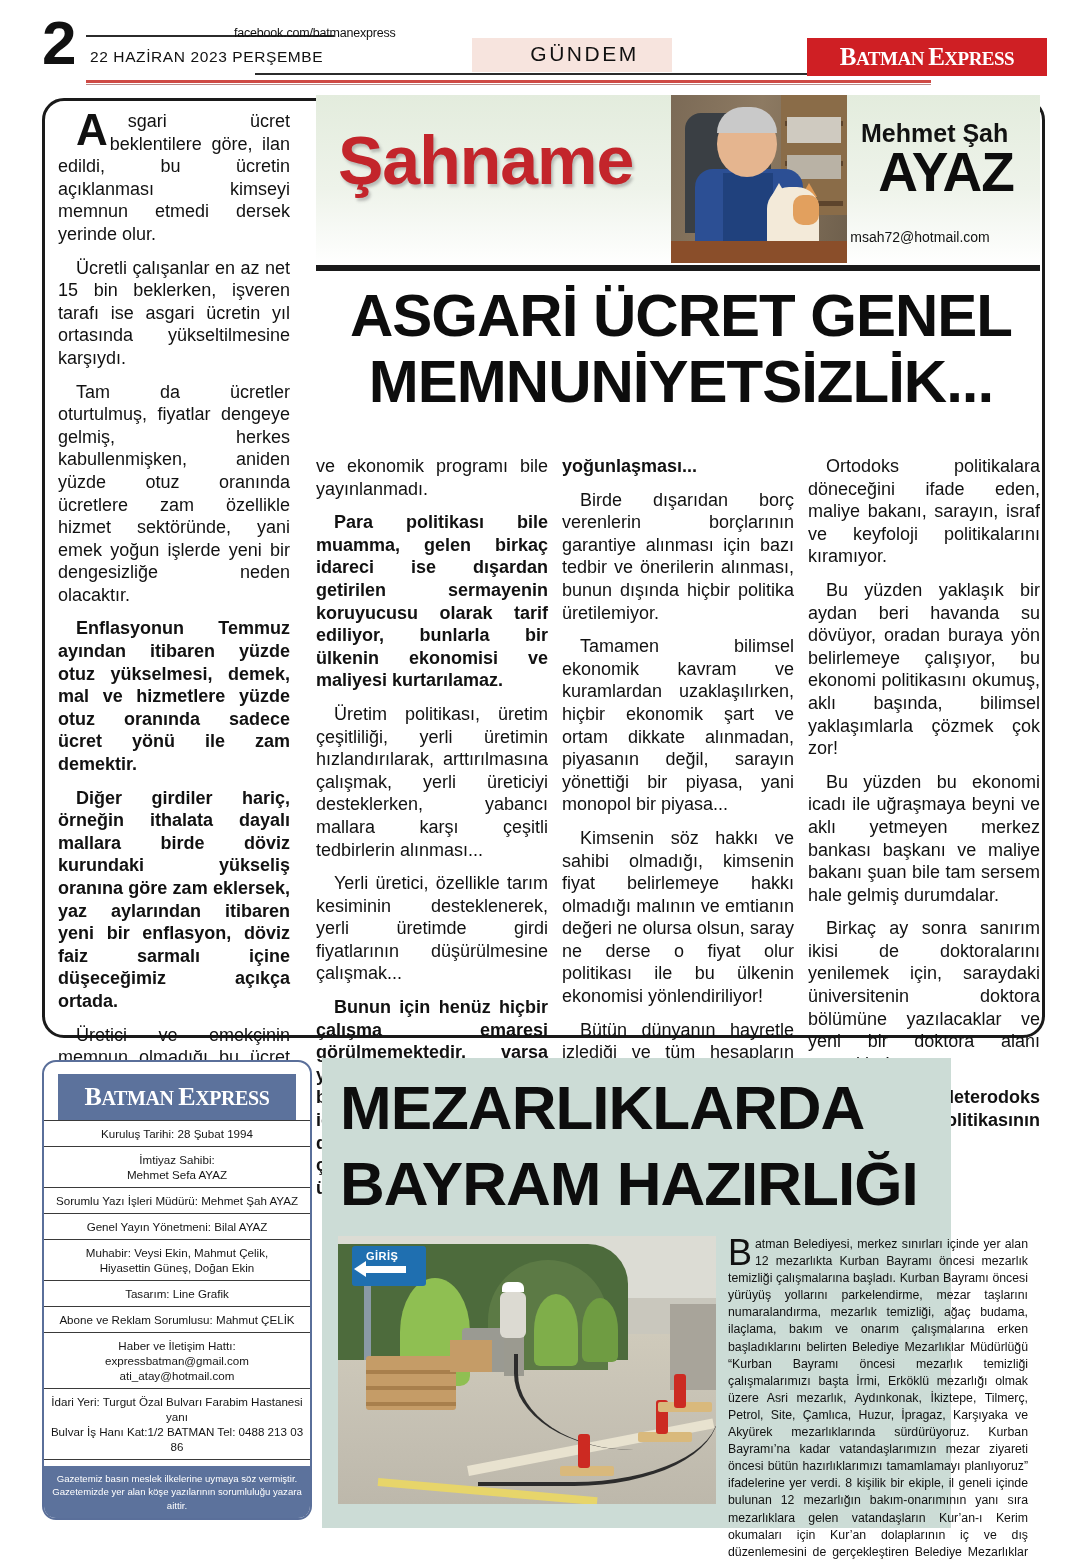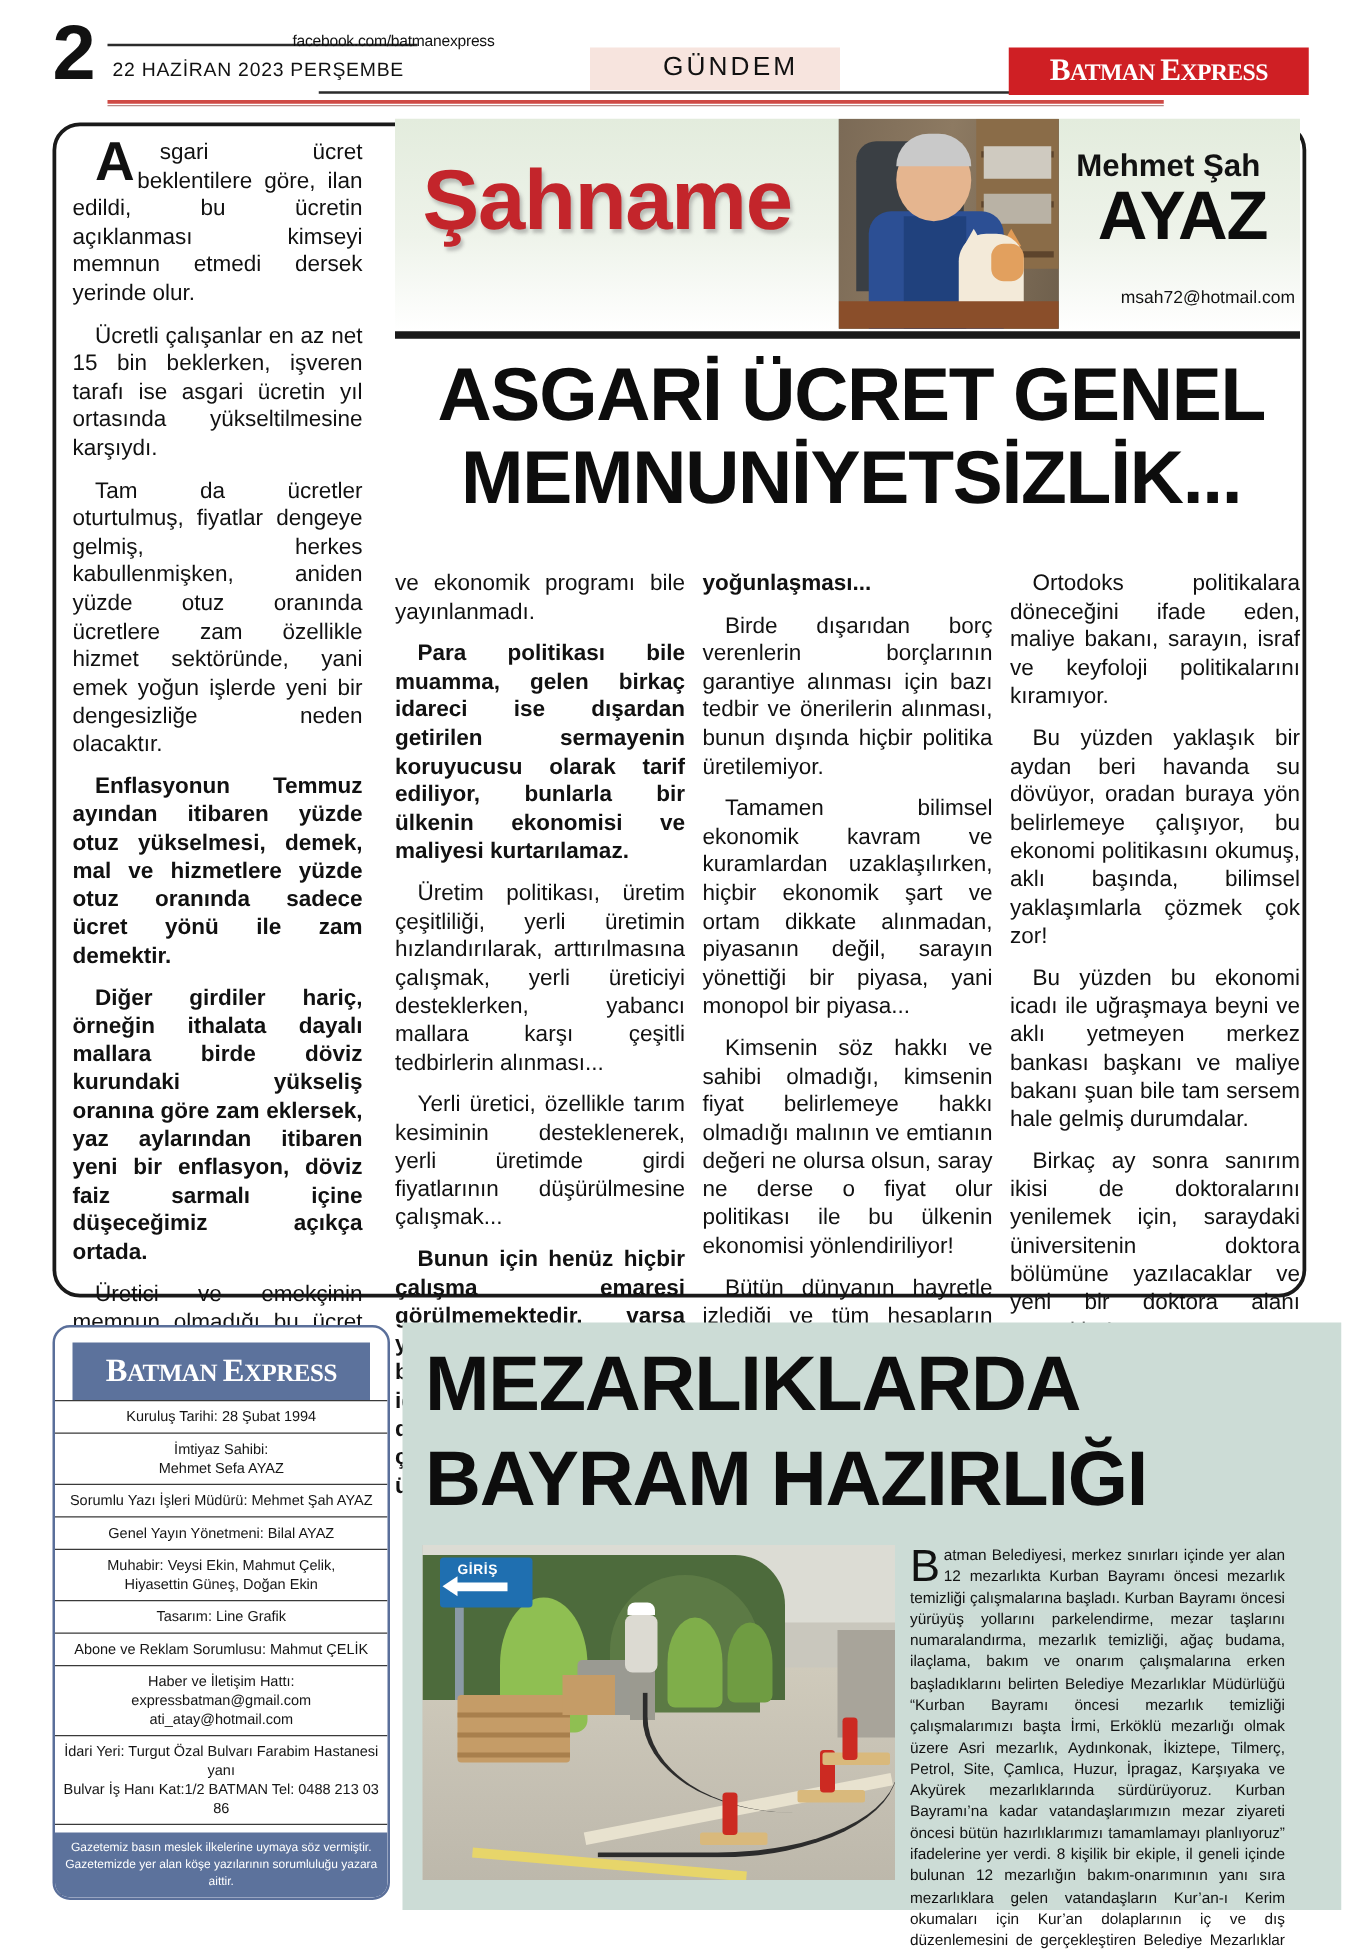--- a/index.html
+++ b/index.html
@@ -107,22 +107,22 @@
     font-size:25px; font-weight:700; color:#121212; 
     font-family:"Liberation Sans", sans-serif;
   }
   .banner-name2 {
     position:absolute; left:530px; top:48px; width:200px;
     font-size:55px; font-weight:700; color:#0d0d0d; text-align:center;
     letter-spacing:-1px; line-height:58px;
     font-family:"Liberation Sans", sans-serif;
   }
   .banner-mail {
-    position:absolute; left:520px; top:134px; width:200px;
-    font-size:14px; color:#111; text-align:right;
+    position:absolute; left:504px; top:134px; width:200px;
+    font-size:14px; color:#111; text-align:center;
     font-family:"Liberation Sans", sans-serif;
   }
   .banner-underline {
     position:absolute; left:316px; top:265px; width:724px; height:6px; background:#1a1a1a;
   }
 
   
   .hl-top {
     position:absolute; left:322px; top:283px; width:718px;
     text-align:center; color:#0d0d0d;
@@ -172,21 +172,21 @@
   .colo-row:first-of-type { border-top:none; }
   .colo-foot {
     position:absolute; left:0; bottom:0; width:100%; background:#5c729c;
     color:#fff; font-size:9.6px; line-height:13.5px; text-align:center;
     padding:6px 8px;
     font-family:"Liberation Sans", sans-serif;
   }
 
   
   .news {
-    position:absolute; left:322px; top:1058px; width:751px; height:470px;
+    position:absolute; left:322px; top:1058px; width:629px; height:470px;
     background:#ccdcd6;
   }
   .news-hl {
     position:absolute; left:18px; top:12px; width:690px;
     font-size:62px; line-height:76px; font-weight:700; color:#0d0d0d;
     text-align:left; letter-spacing:-1px;
     font-family:"Liberation Sans", sans-serif;
   }
   .news-photo {
     position:absolute; left:16px; top:178px; width:378px; height:268px;

